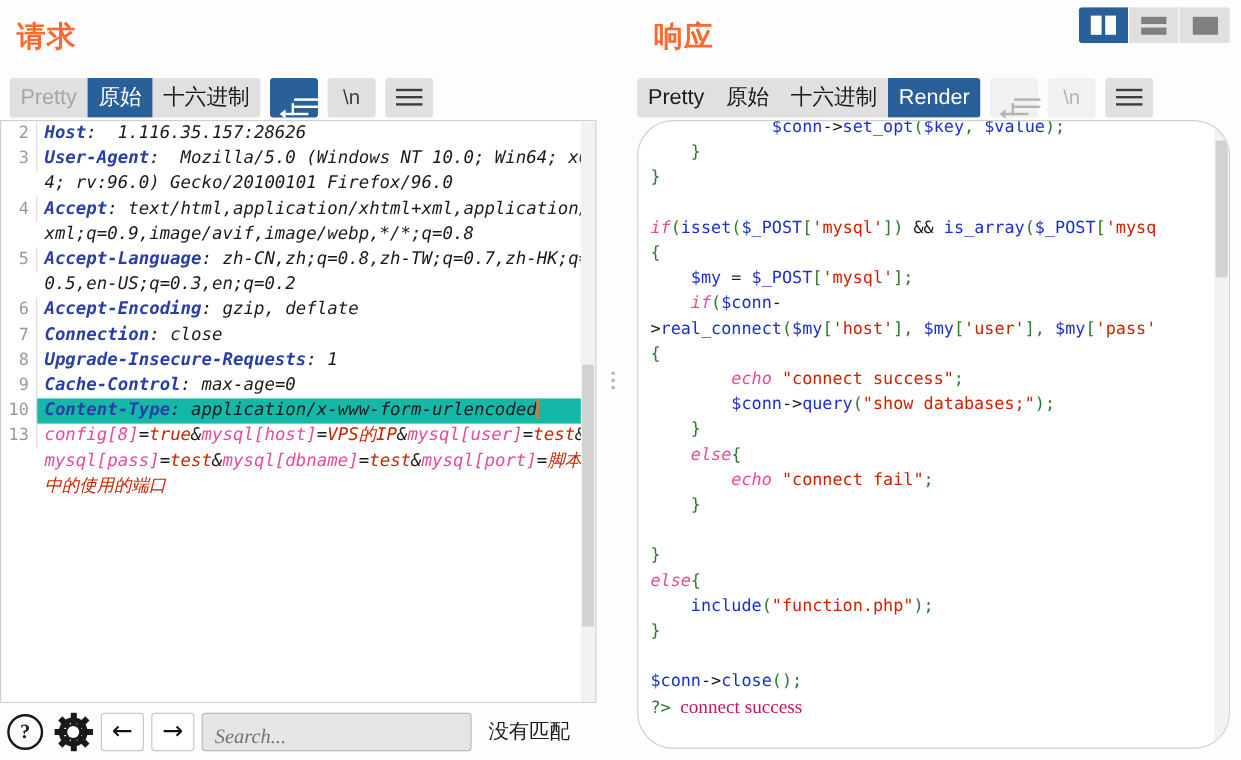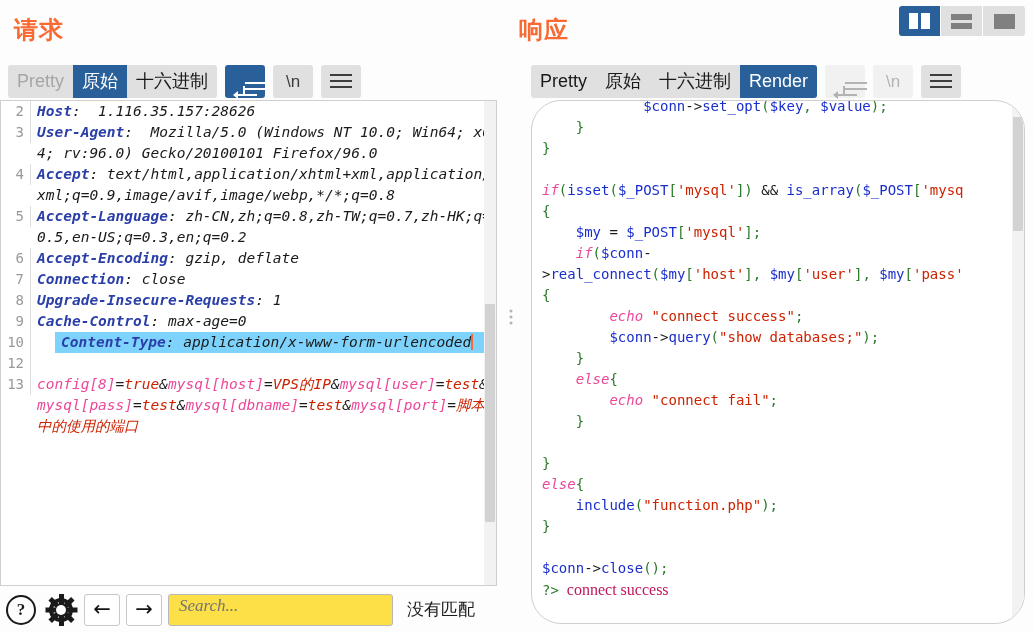--- a/index.html
+++ b/index.html
@@ -53,21 +53,21 @@
     flex: 0 0 62px;
   }
   .panel-title {
     position: absolute;
     left: 14px; top: 14px;
     font-size: 24px;
     font-weight: bold;
     color: #f96a33;
     letter-spacing: 1px;
   }
-  #response-panel .panel-title { left: 2px; }
+  #response-panel .panel-title { left: 28px; }
 
   
   .layout-switch {
     position: absolute;
     right: 9px; top: 6px;
     display: flex;
     border-radius: 3px;
     overflow: hidden;
   }
   .layout-btn {
@@ -176,21 +176,21 @@
     overflow: hidden;
     font-family: "DejaVu Sans Mono", monospace;
     font-size: 14.5px;
     line-height: 21px;
   }
   .code-line {
     display: flex;
     align-items: flex-start;
     min-height: 21px;
   }
-  .code-line.hl .ltext { background: #7dd3fc; margin-left: 24px; }
+  .code-line.hl .ltext { background: #14b8a6; }
   .ln {
     flex: 0 0 30px;
     text-align: right;
     padding-right: 6px;
     color: #999999;
     font-size: 14px;
     user-select: none;
     border-right: 1px solid #dcdcdc;
     line-height: 21px;
   }
@@ -305,23 +305,23 @@
     background: #ffffff;
     display: flex; align-items: center; justify-content: center;
     font-size: 21px; color: #111111;
     font-family: "DejaVu Sans", sans-serif;
     line-height: 1;
   }
   .search-box {
     width: 225px; height: 32px;
     border: 1px solid #b8b8b8;
     border-radius: 3px;
-    background: #fde047;
+    background: #e5e5e5;
     padding: 0 8px;
-    display: flex; align-items: flex-start;
+    display: flex; align-items: flex-end;
   }
   .search-box input {
     border: none; outline: none;
     width: 100%;
     font-size: 17px;
     font-family: "Liberation Serif", serif;
     font-style: italic;
     color: #6b6b6b;
     background: transparent;
   }
@@ -398,24 +398,20 @@
             <span class="ln">8</span>
             <span class="ltext"><span class="hdr">Upgrade-Insecure-Requests</span><span class="val">: 1</span></span>
           </div>
           <div class="code-line">
             <span class="ln">9</span>
             <span class="ltext"><span class="hdr">Cache-Control</span><span class="val">: max-age=0</span></span>
           </div>
           <div class="code-line hl">
             <span class="ln">10</span>
             <span class="ltext"><span class="hdr">Content-Type</span><span class="val">: application/x-www-form-urlencoded</span><span class="caret"></span></span>
-          </div>
-          <div class="code-line">
-            <span class="ln">12</span>
-            <span class="ltext"><span class="val"></span></span>
           </div>
           <div class="code-line">
             <span class="ln">13</span>
             <span class="ltext"><span class="kblue">config[8]</span><span class="val">=</span><span class="kred">true</span><span class="val">&amp;</span><span class="kblue">mysql[host]</span><span class="val">=</span><span class="kred">VPS的IP</span><span class="val">&amp;</span><span class="kblue">mysql[user]</span><span class="val">=</span><span class="kred">test</span><span class="val">&amp;</span><span class="kblue">mysql[pass]</span><span class="val">=</span><span class="kred">test</span><span class="val">&amp;</span><span class="kblue">mysql[dbname]</span><span class="val">=</span><span class="kred">test</span><span class="val">&amp;</span><span class="kblue">mysql[port]</span><span class="val">=</span><span class="kred">脚本中的使用的端口</span></span>
           </div>
         </div>
       <div class="vscroll">
         <div class="vthumb" id="req-thumb" style="top: 42%; height: 45%;"></div>
       </div>
     </div>

